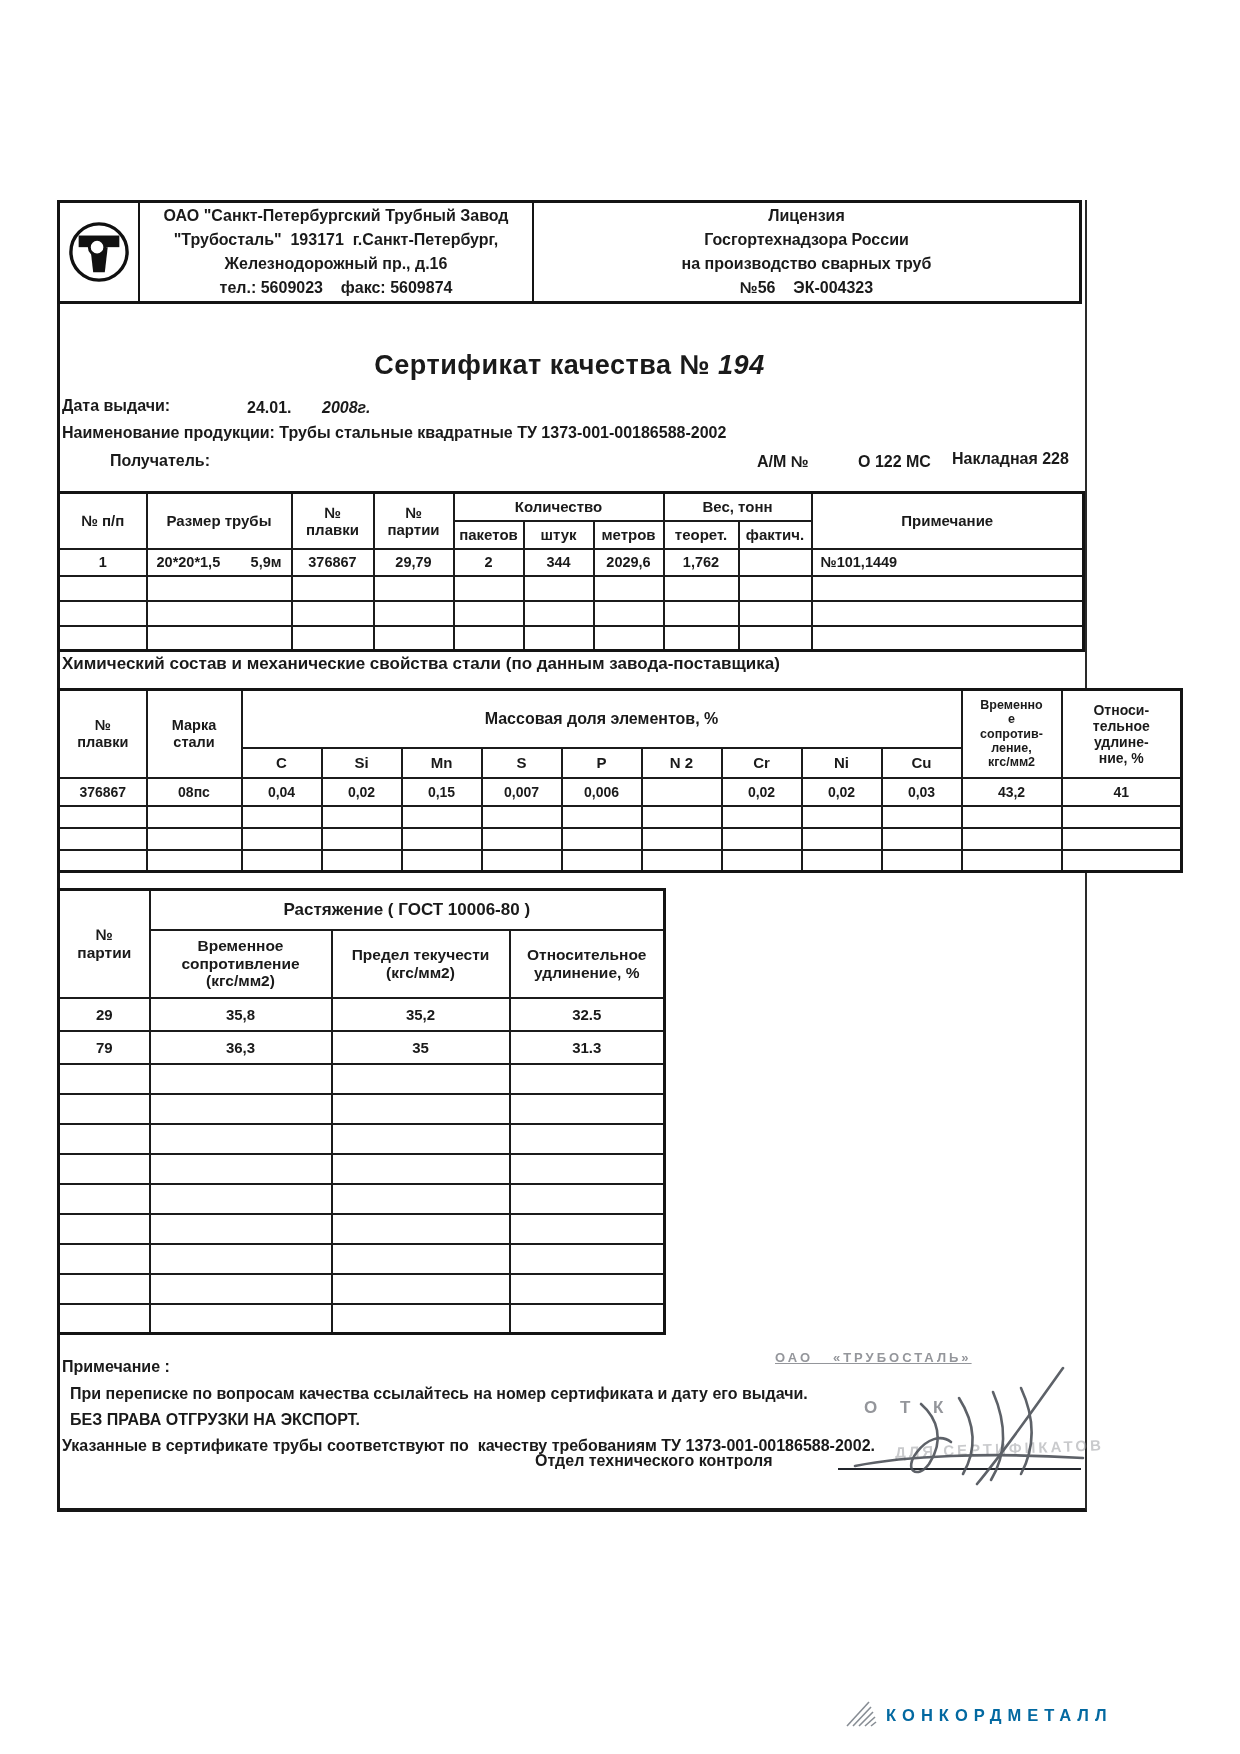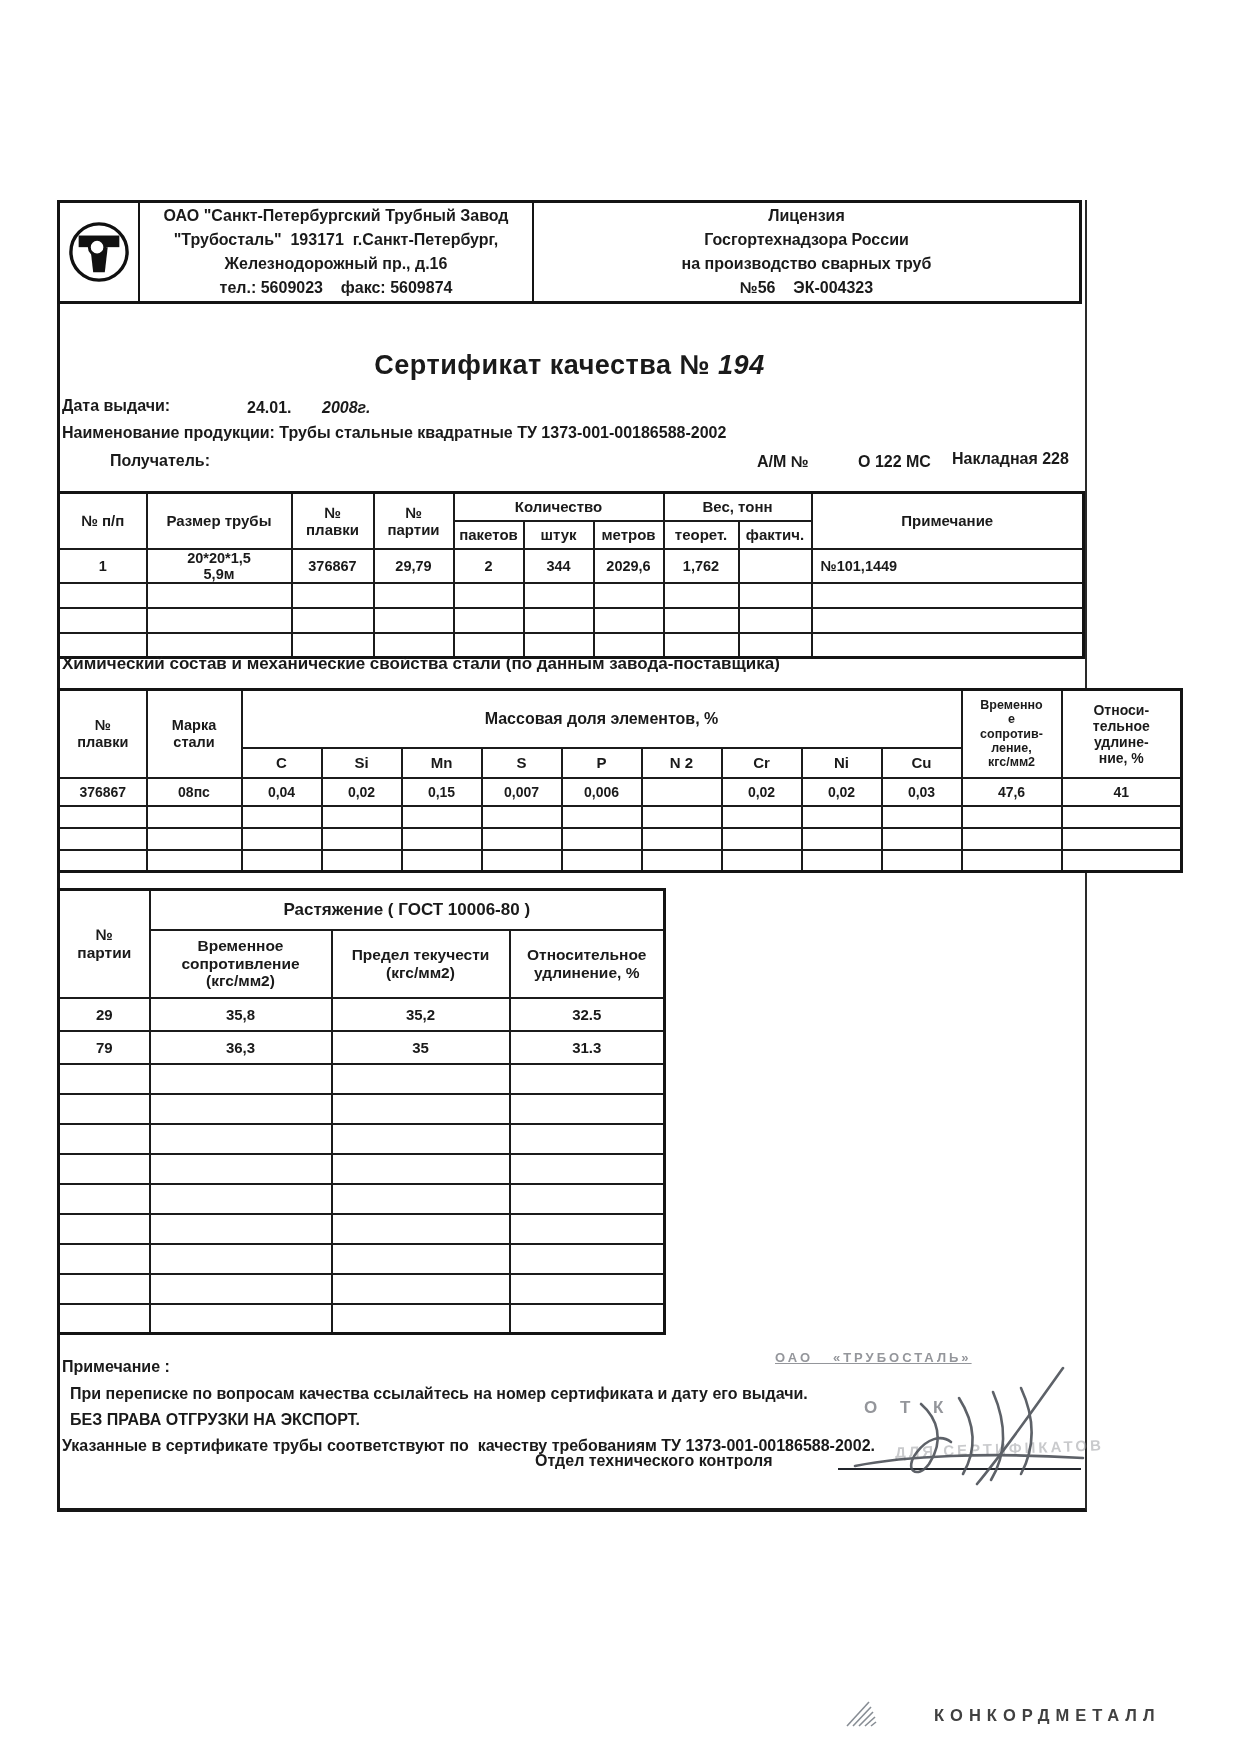--- a/index.html
+++ b/index.html
@@ -37,21 +37,21 @@
   table.grid th,table.grid td{
     border:2px solid #1b1b1b;padding:0 3px;text-align:center;vertical-align:middle;
     font-weight:bold;overflow:hidden;white-space:nowrap;
   }
   table.grid .ln{display:block;line-height:1.15;}
 
   .t1 th{font-size:15px;}
   .t1 td{font-size:14.5px;font-weight:bold;}
   .t1 tr.hr1{height:28px;} .t1 tr.hr2{height:28px;}
   .t1 tr.data{height:27px;} .t1 tr.empty{height:25px;}
-  .size-cell{display:flex;justify-content:space-between;padding:0 6px;flex-direction:column;}
+  .size-cell{display:flex;justify-content:space-between;padding:0 6px;}
 
   .chem-title{left:62px;top:654px;font-size:17px;font-weight:bold;}
 
   .t2 th{font-size:14.5px;}
   .t2 td{font-size:14px;}
   .t2 tr.hr1{height:58px;} .t2 tr.hr2{height:30px;}
   .t2 tr.data{height:28px;} .t2 tr.empty{height:22px;}
   .t2 .small th{font-size:15px;}
   .t2 .mini{font-size:12.5px;line-height:1.12;white-space:normal;}
 
@@ -65,21 +65,21 @@
   .fnote{font-size:16px;font-weight:bold;white-space:pre;}
   .sig-underline{border-bottom:2px solid #20242a;}
 
   
   .stamp{color:#94969b;font-weight:bold;white-space:pre;}
   .stamp-org{font-size:13px;letter-spacing:3px;text-decoration:underline;}
   .stamp-otk{font-size:17px;letter-spacing:9px;}
   .stamp-faint{font-size:15px;letter-spacing:3px;opacity:.5;transform:rotate(-2deg);}
 
   
-  .wm-text{font-size:16.5px;font-weight:bold;letter-spacing:6px;color:#404040;margin-left:48px;}
+  .wm-text{font-size:16.5px;font-weight:bold;letter-spacing:6px;color:#0369a1;}
 </style>
 </head>
 <body>
 
 <div class="abs doc-frame"></div>
 
 <div class="abs header-band">
   <div class="logo-cell">
     <svg width="62" height="62" viewBox="0 0 64 64">
       <circle cx="32" cy="32" r="29" fill="none" stroke="#101010" stroke-width="3.5"></circle>
@@ -266,21 +266,21 @@
     <td>08пс</td>
     <td>0,04</td>
     <td>0,02</td>
     <td>0,15</td>
     <td>0,007</td>
     <td>0,006</td>
     <td></td>
     <td>0,02</td>
     <td>0,02</td>
     <td>0,03</td>
-    <td>47,6</td>
+    <td>43,2</td>
     <td>41</td>
   </tr>
   <tr class="empty">
         <td></td>
         <td></td>
         <td></td>
         <td></td>
         <td></td>
         <td></td>
         <td></td>

